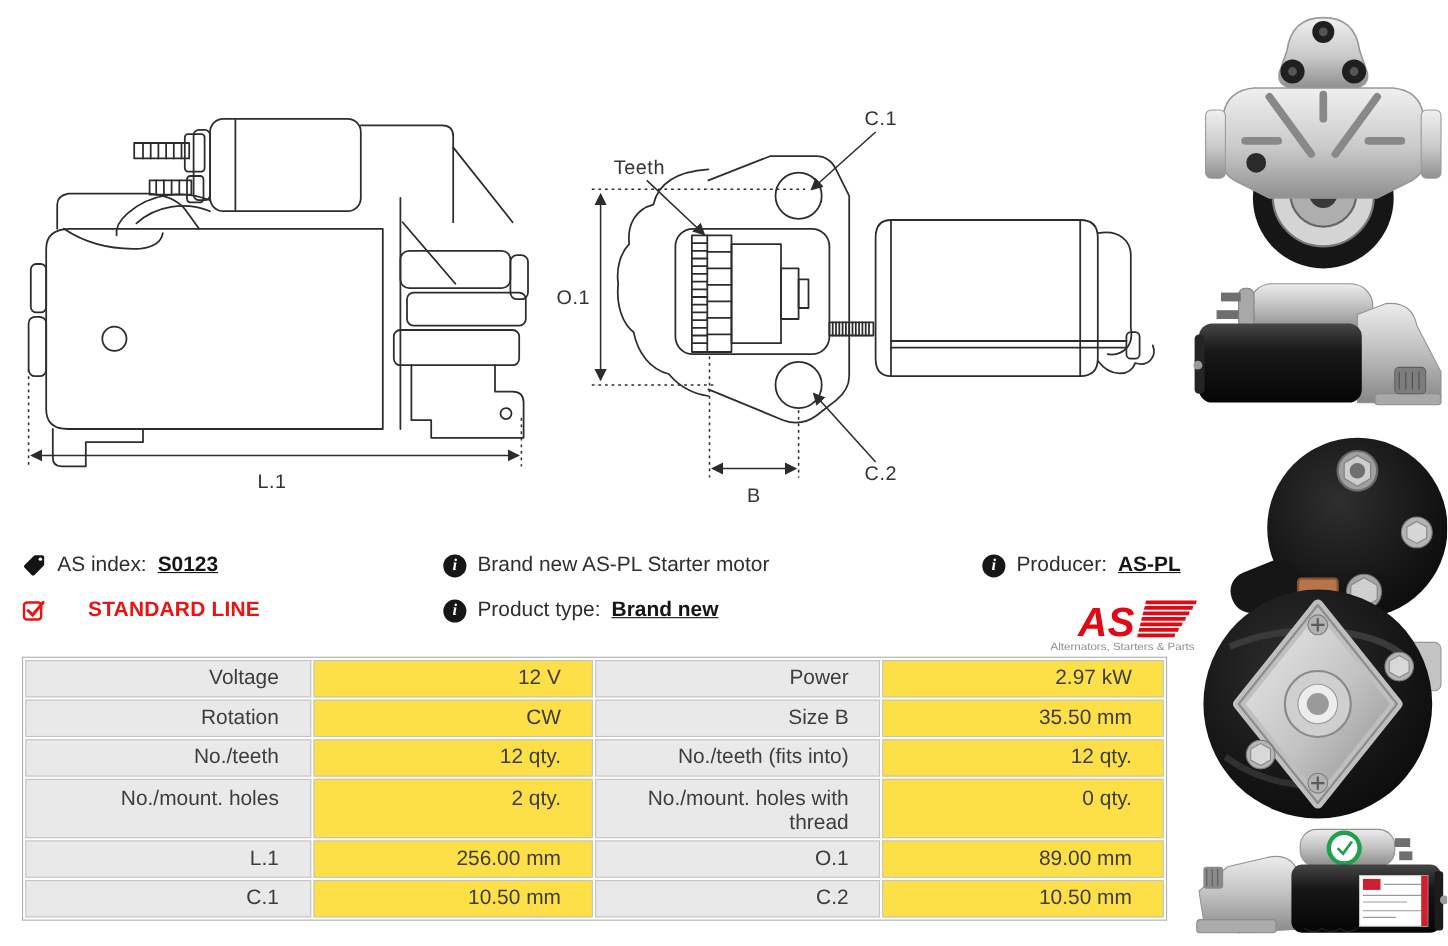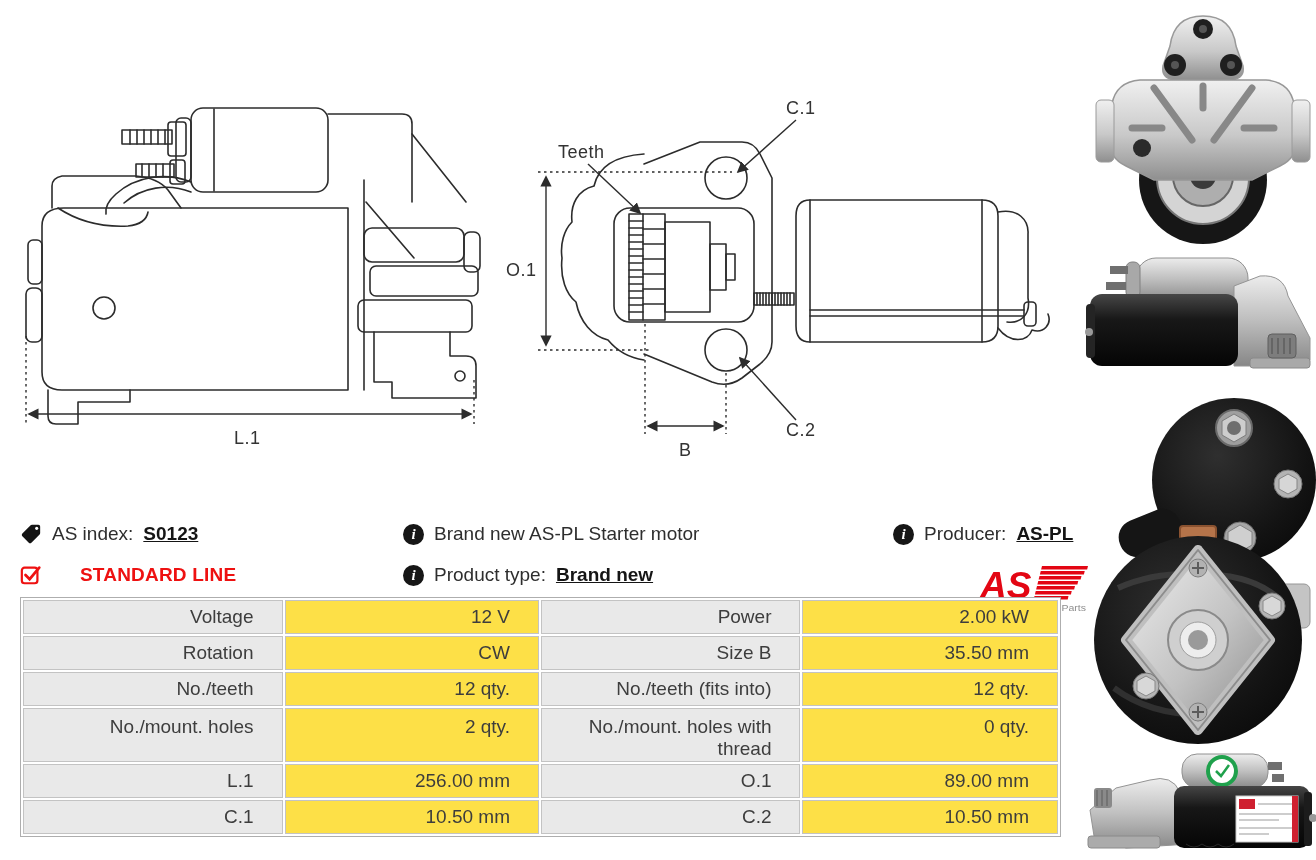--- a/index.html
+++ b/index.html
@@ -13,21 +13,21 @@
   .abs{position:absolute;}
 
   
   .tline{stroke:var(--line-color);stroke-width:1.6;fill:none;stroke-linejoin:round;stroke-linecap:round;}
   .dot{stroke:var(--line-color);stroke-width:1.4;fill:none;stroke-dasharray:2.5,3.5;}
   .dim{stroke:var(--line-color);stroke-width:1.4;fill:none;}
   .ahead{fill:var(--line-color);stroke:none;}
   .dlabel{fill:#333;font-family:"Liberation Sans",sans-serif;font-size:18px;letter-spacing:.5px;}
 
   
-  .info-col{position:absolute;display:flex;flex-direction:column;gap:19px;margin-top:20px;}
+  .info-col{position:absolute;display:flex;flex-direction:column;gap:19px;}
   .info-line{display:flex;align-items:center;gap:10px;font-size:19px;color:#2e2e2e;white-space:nowrap;}
   .info-line b{color:#151515;text-decoration:underline;}
   .iicon{width:21px;height:21px;border-radius:50%;background:#161616;color:#fff;display:inline-flex;align-items:center;justify-content:center;font:italic bold 15px "Liberation Serif",serif;flex:0 0 21px;}
   .red-line{color:var(--accent-red);font-weight:bold;letter-spacing:.2px;gap:38px;}
   .logo{align-self:flex-end;margin-top:-6px;}
 
   
   table.spec{border-collapse:separate;border-spacing:2px;background:#fff;border:1px solid #aeaeae;table-layout:fixed;font-size:19px;}
   table.spec td{border:1px solid var(--table-border);padding:0 28px 0 8px;text-align:right;height:34px;vertical-align:middle;overflow:hidden;}
   td.lbl{background:var(--table-label-bg);color:var(--text-dark);}
@@ -358,21 +358,21 @@
         <col style="width:259px">
         <col style="width:254px">
         <col style="width:259px">
         <col style="width:255px">
       </colgroup>
     <tbody>
       <tr>
         <td class="lbl">Voltage</td>
         <td class="val">12 V</td>
         <td class="lbl">Power</td>
-        <td class="val">2.00 kW</td>
+        <td class="val">2.97 kW</td>
       </tr>
       <tr>
         <td class="lbl">Rotation</td>
         <td class="val">CW</td>
         <td class="lbl">Size B</td>
         <td class="val">35.50 mm</td>
       </tr>
       <tr>
         <td class="lbl">No./teeth</td>
         <td class="val">12 qty.</td>

